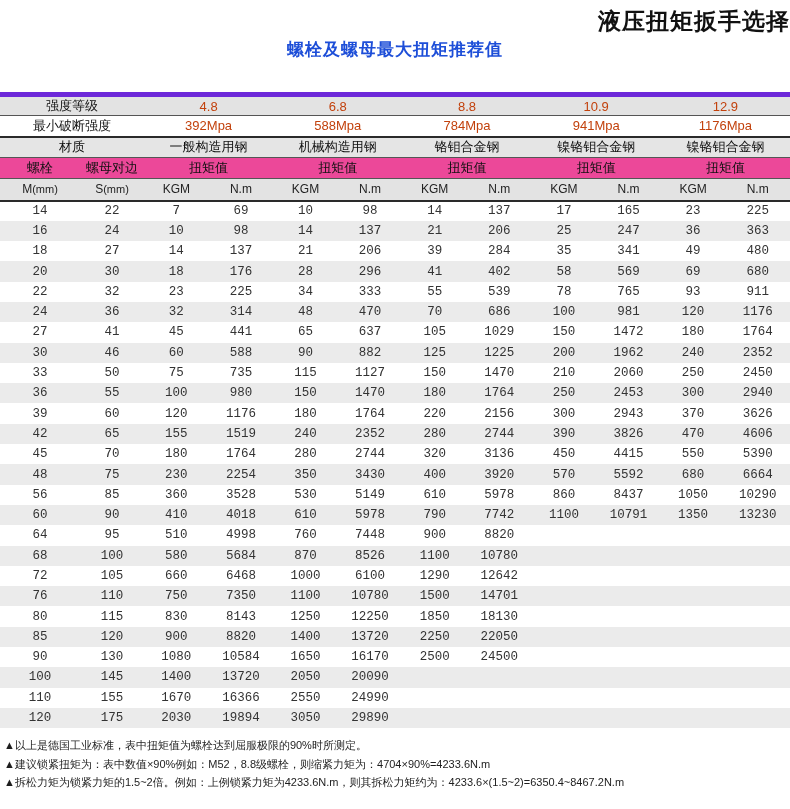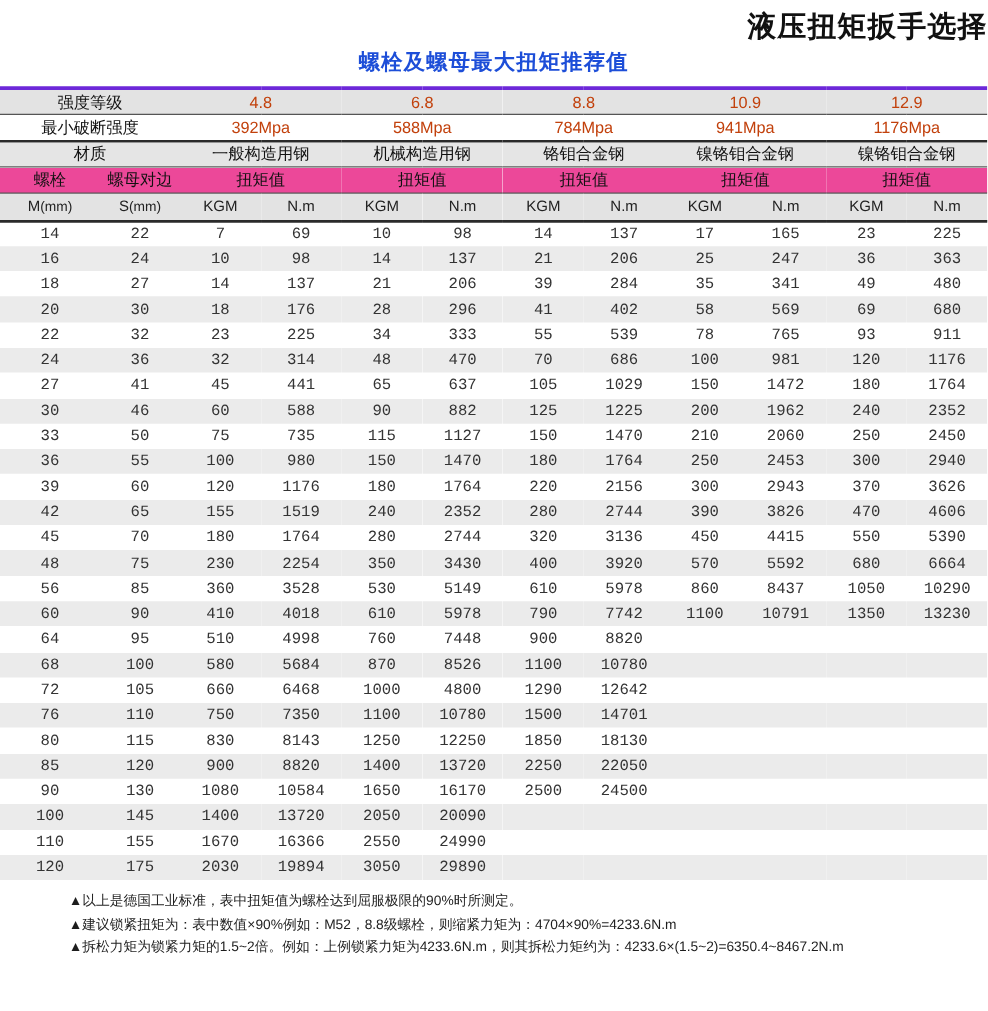--- a/index.html
+++ b/index.html
@@ -13,21 +13,21 @@
   .title{
     text-align:right;font-size:23px;font-weight:bold;color:#111;
     padding-top:7px;line-height:28px;letter-spacing:1px;
   }
   .subtitle{
     text-align:center;font-size:17px;font-weight:bold;color:#1d4ed8;
     line-height:24px;margin-top:3px;letter-spacing:1px;
   }
   table.torque{
     width:790px;border-collapse:collapse;table-layout:fixed;
-    margin-top:7px;border-top:3px solid #6d28d9;
+    margin-top:30px;border-top:5px solid #6d28d9;
   }
   table.torque col.c-m{width:80px;}
   table.torque col.c-s{width:64px;}
   table.torque col.c-v{width:64.6px;}
   table.torque td,table.torque th{
     padding:0;text-align:center;vertical-align:middle;
     font-weight:normal;overflow:hidden;white-space:nowrap;
   }
   thead tr{height:21px;}
   thead .hz{font-size:13px;font-weight:bold;color:#111;}
@@ -36,21 +36,21 @@
   tr.r-strength{background:#ffffff;border-bottom:2px solid #2a2a2a;}
   tr.r-material{background:#e5e5e5;border-bottom:1px solid #555;}
   tr.r-bolt{background:#ec4899;border-bottom:1px solid #555;}
   tr.r-units{background:#e3e3e3;border-bottom:2px solid #2a2a2a;height:22px;}
   tr.r-units td{font-size:12px;color:#222;}
   .sub{font-size:11px;color:#222;}
   tbody tr{height:20.3px;font-family:Liberation Mono, monospace;}
   tbody td{font-size:12.5px;color:#333;}
   tbody tr:nth-child(even){background:#ebebeb;}
   tbody tr:nth-child(odd){background:#ffffff;}
-  .footnotes{margin-top:8px;padding-left:16px;margin-left:39px;}
+  .footnotes{margin-top:8px;padding-left:4px;}
   .footnote{
     font-size:11px;line-height:18.5px;color:#1d1d1d;
     white-space:nowrap;letter-spacing:0;
   }
 </style>
 </head>
 <body>
 
 <div class="page">
 
@@ -373,21 +373,21 @@
           <td></td>
           <td></td>
           <td></td>
         </tr>
         <tr>
           <td>72</td>
           <td>105</td>
           <td>660</td>
           <td>6468</td>
           <td>1000</td>
-          <td>4800</td>
+          <td>6100</td>
           <td>1290</td>
           <td>12642</td>
           <td></td>
           <td></td>
           <td></td>
           <td></td>
         </tr>
         <tr>
           <td>76</td>
           <td>110</td>

